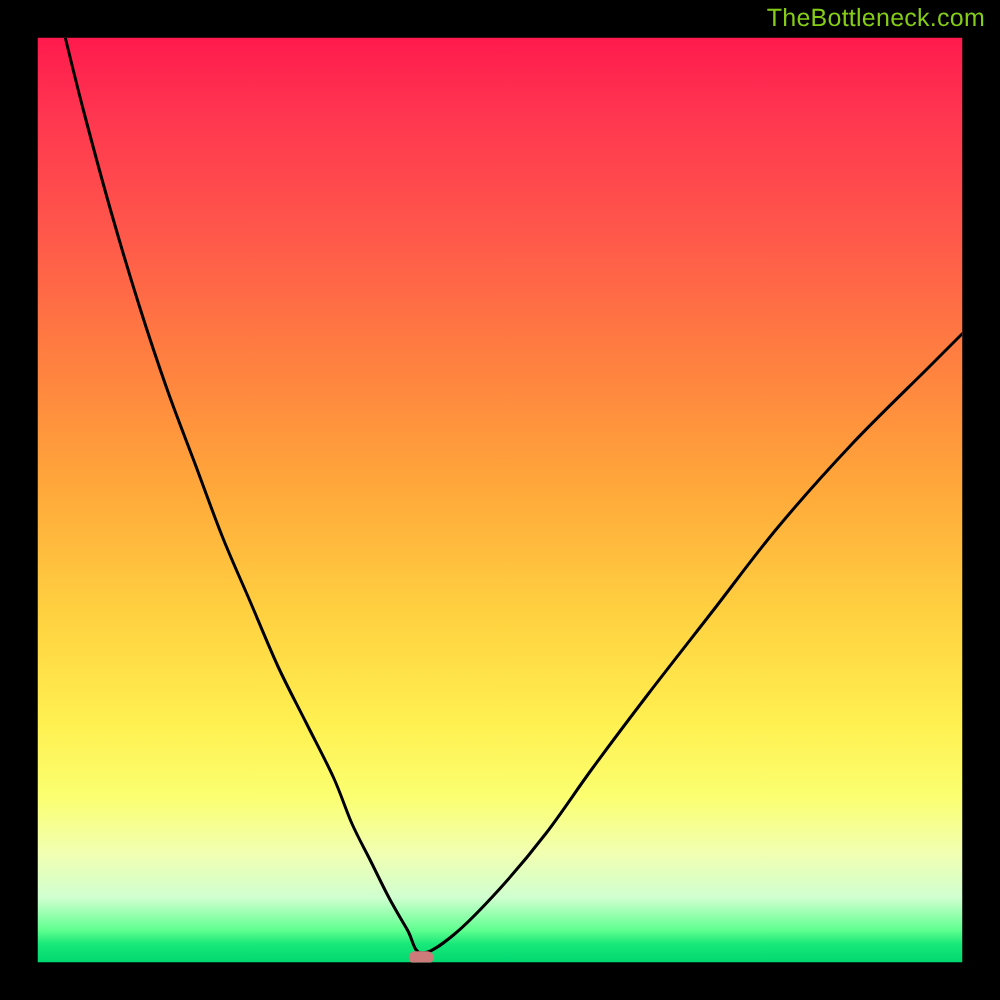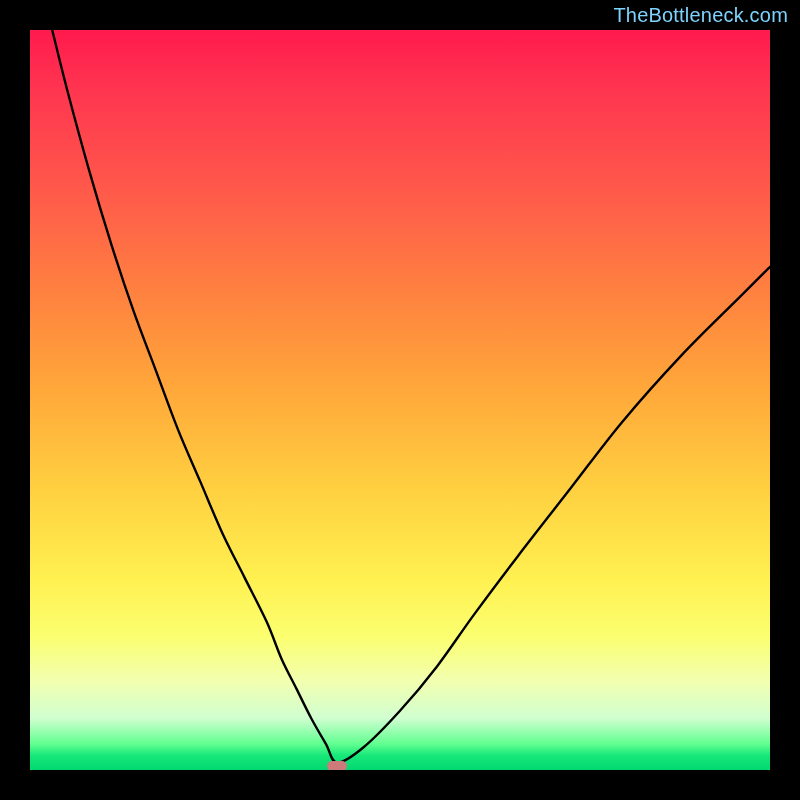--- a/index.html
+++ b/index.html
@@ -58,21 +58,21 @@
     width: 20px;
     height: 10px;
     background: #cc7a7a;
     border-radius: 5px;
     transform: translate(-50%, -50%);
   }
   .watermark {
     position: absolute;
     top: 4px;
     right: 12px;
-    color: #7dd3fc;
+    color: #84cc16;
     font-size: 20px;
     font-weight: 500;
     letter-spacing: 0.2px;
     user-select: none;
   }
 </style>
 </head>
 <body>
 
 <div class="frame">

